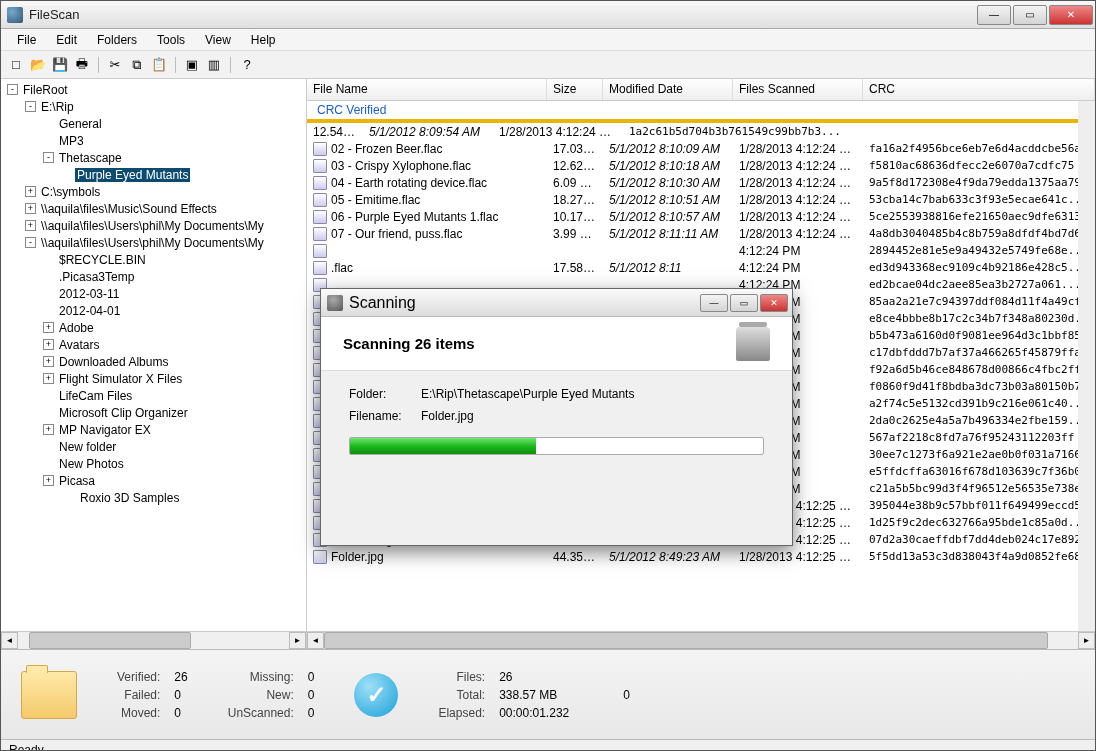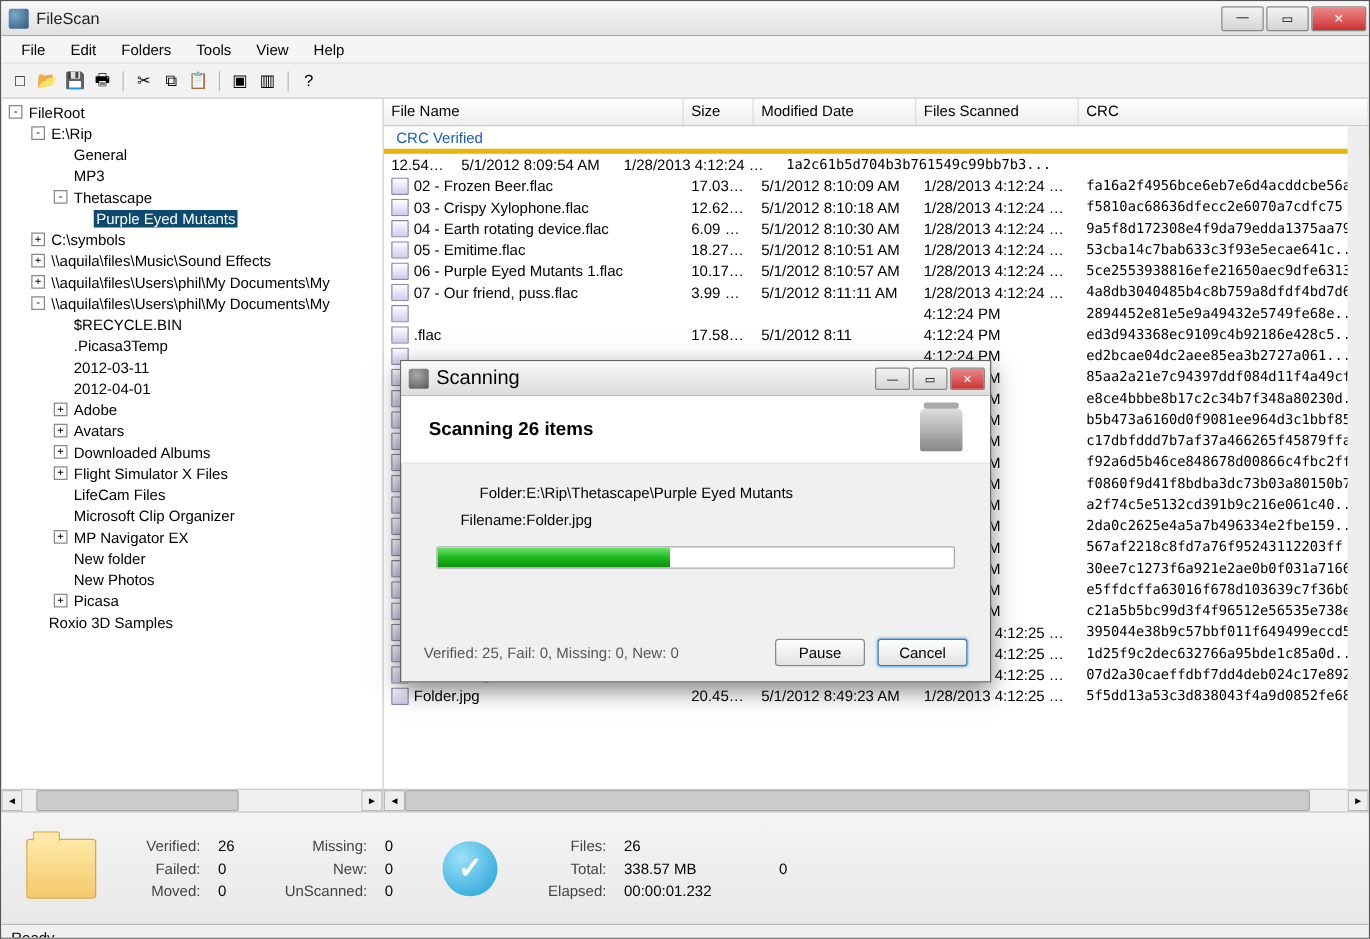--- a/index.html
+++ b/index.html
@@ -30,21 +30,21 @@
 .col.mod { width: 130px; }
 .col.last { width: 130px; }
 .col.crc { flex: 1; }
 .list-body { flex: 1; overflow: auto; }
 .group-header { color: #1b5fb5; padding: 2px 10px; border-bottom: 4px solid #eab308; }
 .row { display: flex; height: 17px; align-items: center; font-size: 12px; }
 .row .cell { padding: 0 6px; overflow: hidden; white-space: nowrap; text-overflow: ellipsis; }
 .row .fname { width: 240px; display: flex; align-items: center; }
 .row .fname .fi { width: 14px; height: 14px; margin-right: 4px; background: linear-gradient(to bottom, #fff, #cce); border: 1px solid #88a; border-radius: 1px; font-size: 7px; text-align: center; color: #336; line-height: 12px; flex-shrink: 0; }
 .row .size { width: 56px; }
-.row .mod { width: 130px; }
+.row .mod { width: 130px; font-style: italic; }
 .row .last { width: 130px; }
 .row .crc { flex: 1; font-family: monospace; font-size: 11px; }
 .vscroll { position: absolute; right: 0; top: 22px; bottom: 0; width: 17px; background: #eee; }
 .status-panel { height: 90px; border-top: 1px solid #bbb; background: linear-gradient(to bottom, #f4f4f4, #e8e8e8); display: flex; align-items: center; padding: 0 20px; gap: 40px; }
 .folder-icon-big { width: 56px; height: 48px; background: linear-gradient(to bottom, #ffe9a8, #f4c96b); border: 1px solid #d4a94b; border-radius: 3px; position: relative; }
 .folder-icon-big::before { content: ""; position: absolute; top: -7px; left: 4px; width: 20px; height: 7px; background: #ffe9a8; border: 1px solid #d4a94b; border-bottom: none; border-radius: 2px 2px 0 0; }
 .stat-col { display: grid; grid-template-columns: auto auto; column-gap: 14px; row-gap: 4px; }
 .stat-label { text-align: right; color: #444; }
 .check-circle { width: 44px; height: 44px; border-radius: 50%; background: radial-gradient(circle at 35% 30%, #9de0f7, #1b9fd8); display: flex; align-items: center; justify-content: center; color: #fff; font-size: 24px; font-weight: bold; }
 .statusbar { height: 22px; border-top: 1px solid #bbb; background: #f0f0f0; padding: 3px 8px; font-size: 12px; }
@@ -62,21 +62,21 @@
 .dialog .dlg-title .dlg-text { flex: 1; font-size: 16px; }
 .dialog .dlg-title .dlg-wbtns { display: flex; margin-right: 4px; }
 .dialog .dlg-title .dlg-wbtn { width: 28px; height: 18px; margin-left: 2px; border: 1px solid #888; border-radius: 2px; background: linear-gradient(to bottom, #f4f4f4, #d4d4d4); display: flex; align-items: center; justify-content: center; font-size: 9px; }
 .dialog .dlg-title .dlg-wbtn.close { background: linear-gradient(to bottom, #e88, #c33); color: #fff; }
 .dialog .dlg-head { height: 54px; background: #fff; display: flex; align-items: center; padding: 0 22px; border-bottom: 1px solid #ddd; }
 .dialog .dlg-head .headline { font-size: 15px; font-weight: bold; flex: 1; }
 .dialog .dlg-head .trash { width: 34px; height: 34px; background: linear-gradient(to bottom, #ddd, #888); border-radius: 4px 4px 2px 2px; position: relative; }
 .dialog .dlg-head .trash::before { content: ""; position: absolute; top: -5px; left: 3px; right: 3px; height: 5px; background: #aaa; border-radius: 2px; }
 .dialog .dlg-body { padding: 16px 28px; }
 .dialog .field-row { display: flex; margin-bottom: 8px; }
-.dialog .field-label { width: 72px; text-align: right; }
+.dialog .field-label { width: 72px; }
 .dialog .progress { margin: 14px 0 0 0; height: 18px; border: 1px solid #aaa; background: #fff; border-radius: 2px; overflow: hidden; }
 .dialog .progress .bar { height: 100%; background: linear-gradient(to bottom, #6ee66e, #1fb81f 50%, #0a900a); width: 45%; }
 .dialog .dlg-foot { position: absolute; bottom: 12px; left: 18px; right: 18px; display: flex; align-items: center; }
 .dialog .dlg-foot .counts { flex: 1; color: #555; }
 .dialog .dlg-btn { width: 72px; height: 22px; margin-left: 10px; border: 1px solid #8a8a8a; border-radius: 3px; background: linear-gradient(to bottom, #fff, #e2e2e2); cursor: pointer; font-size: 12px; }
 .dialog .dlg-btn.default { border: 1px solid #3c7fb1; box-shadow: 0 0 2px #5ca9dd; }
 </style>
 </head>
 <body>
 
@@ -206,21 +206,21 @@
         <span class="label">New folder</span>
       </div>
       <div class="tree-item" style="padding-left: 42px;">
         <div class="dotted"></div>
         <span class="label">New Photos</span>
       </div>
       <div class="tree-item" style="padding-left: 42px;">
         <div class="expander">+</div>
         <span class="label">Picasa</span>
       </div>
-      <div class="tree-item" style="padding-left: 22px;">
+      <div class="tree-item" style="padding-left: 63px;">
         <div class="dotted"></div>
         <span class="label">Roxio 3D Samples</span>
       </div>
     </div>
   <div class="list-panel">
     <div class="list-header">
       <div class="col name">File Name</div>
       <div class="col size">Size</div>
       <div class="col mod">Modified Date</div>
       <div class="col last">Files Scanned</div>
@@ -472,21 +472,21 @@
           <div class="cell size">19.29 MB</div>
           <div class="cell mod">5/1/2012 8:49:31 AM</div>
           <div class="cell last">1/28/2013 4:12:25 PM</div>
           <div class="cell crc">07d2a30caeffdbf7dd4deb024c17e892</div>
         </div>
         <div class="row">
           <div class="cell fname">
             <div class="fi"></div>
             <span>Folder.jpg</span>
           </div>
-          <div class="cell size">20.45 KB</div>
+          <div class="cell size">44.35 KB</div>
           <div class="cell mod">5/1/2012 8:49:23 AM</div>
           <div class="cell last">1/28/2013 4:12:25 PM</div>
           <div class="cell crc">5f5dd13a53c3d838043f4a9d0852fe68</div>
         </div>
       </div>
     <div class="vscroll"></div>
   </div>
 </div>
 
 <div class="hscroll-container">
@@ -561,18 +561,13 @@
       <div>E:\Rip\Thetascape\Purple Eyed Mutants</div>
     </div>
     <div class="field-row">
       <div class="field-label">Filename:</div>
       <div>Folder.jpg</div>
     </div>
     <div class="progress">
         <div class="bar"></div>
       </div>
   </div>
-  <div class="dlg-foot">
-    <div class="counts">Verified: 25, Fail: 0, Missing: 0, New: 0</div>
-    <button class="dlg-btn">Pause</button>
-    <button class="dlg-btn default">Cancel</button>
-  </div>
 </div>
 
 </body></html>

